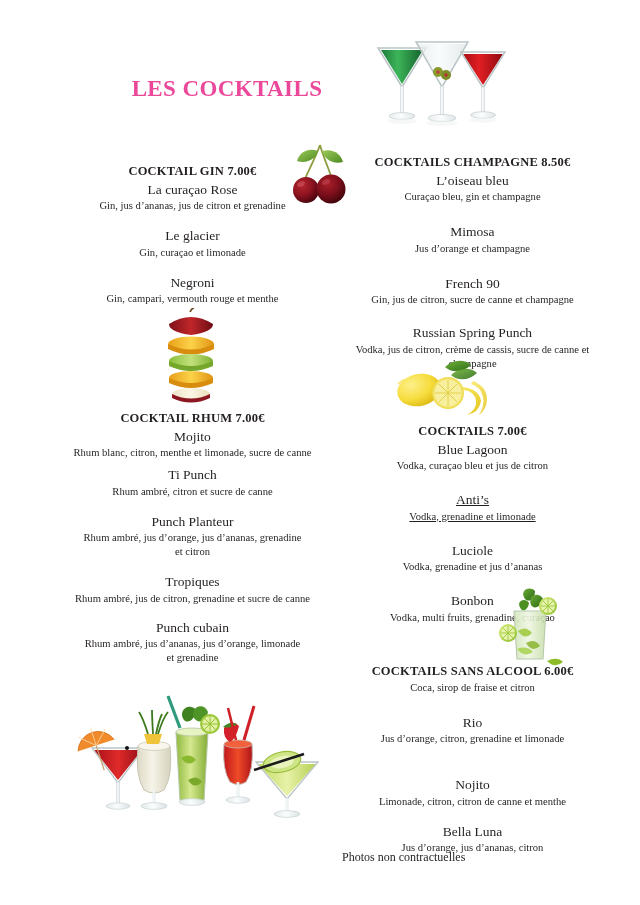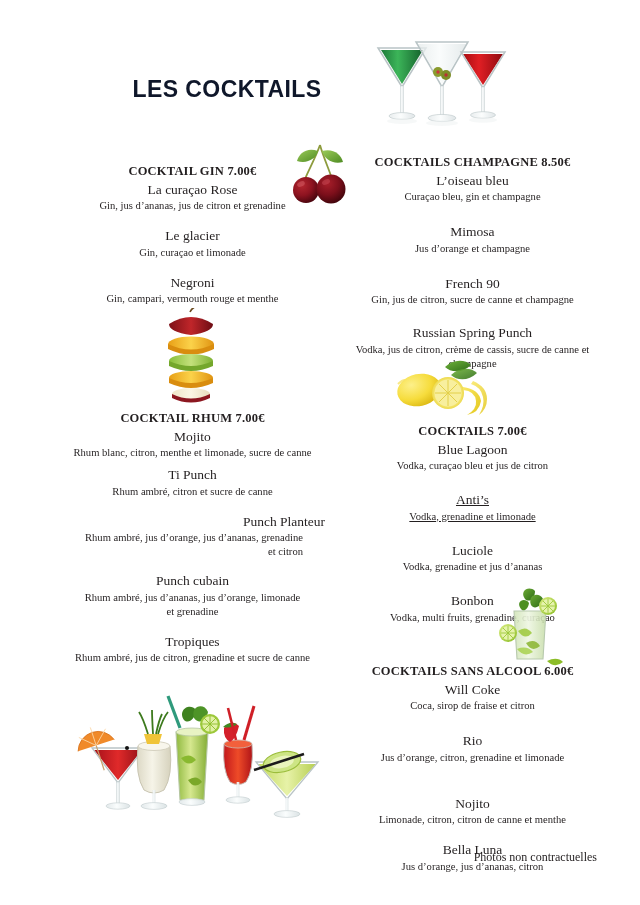--- a/index.html
+++ b/index.html
@@ -25,22 +25,22 @@
   
   .menu-title {
     position: absolute;
     left: 112px;
     top: 76px;
     width: 230px;
     text-align: center;
     font-size: 23px;
     font-weight: bold;
     letter-spacing: 0.4px;
-    color: #0f172a;
-    font-family: Liberation Sans, sans-serif;
+    color: #ec4899;
+    font-family: Liberation Serif, serif;
   }
 
   
   .col {
     position: absolute;
     text-align: center;
   }
   .col-left  { left: 60px;  width: 265px; }
   .col-right { left: 330px; width: 285px; }
 
@@ -65,24 +65,24 @@
     line-height: 1.32;
     margin: 1px 0 0 0;
   }
 
   
   .section-head + .drink { margin-top: 0; }
 
   
   .footer-note {
     position: absolute;
-    left: 312px;
+    left: 342px;
     top: 850px;
     width: 285px;
-    text-align: right;
+    text-align: left;
     font-size: 12px;
   }
 
   
   .art { position: absolute; }
   .art svg { display: block; }
 </style>
 </head>
 <body>
 
@@ -298,31 +298,31 @@
   <div class="col col-left" style="top:411px;">
     <div class="section-head">COCKTAIL RHUM  7.00€</div>
     <div class="drink" style="margin-top:0;">
       <div class="drink-name">Mojito</div>
       <div class="drink-desc">Rhum blanc, citron, menthe et limonade, sucre de canne</div>
     </div>
     <div class="drink" style="margin-top:6px;">
       <div class="drink-name">Ti Punch</div>
       <div class="drink-desc">Rhum ambré, citron et sucre de canne</div>
     </div>
-    <div class="drink" style="margin-top:14px;text-align:right;">
+    <div class="drink" style="margin-top:14px;">
       <div class="drink-name">Punch Planteur</div>
       <div class="drink-desc" style="padding:0 22px;">Rhum ambré, jus d’orange, jus d’ananas, grenadine et citron</div>
+    </div>
+    <div class="drink" style="margin-top:14px;">
+      <div class="drink-name">Tropiques</div>
+      <div class="drink-desc">Rhum ambré, jus de citron, grenadine et sucre de canne</div>
     </div>
     <div class="drink" style="margin-top:13px;">
       <div class="drink-name">Punch cubain</div>
       <div class="drink-desc" style="padding:0 20px;">Rhum ambré, jus d’ananas, jus d’orange, limonade et grenadine</div>
-    </div>
-    <div class="drink" style="margin-top:14px;">
-      <div class="drink-name">Tropiques</div>
-      <div class="drink-desc">Rhum ambré, jus de citron, grenadine et sucre de canne</div>
     </div>
   </div>
 
   <div class="col col-right" style="top:424px;">
     <div class="section-head">COCKTAILS  7.00€</div>
     <div class="drink">
       <div class="drink-name">Blue Lagoon</div>
       <div class="drink-desc">Vodka, curaçao bleu et jus de citron</div>
     </div>
     <div class="drink" style="margin-top:18px;text-decoration:underline;">
@@ -504,21 +504,20 @@
         <ellipse cx="210" cy="74" rx="12" ry="6" fill="#e9f4bc" transform="rotate(-12 210 74)"></ellipse>
 
         <line x1="182" y1="82" x2="232" y2="66" stroke="#1b1b1b" stroke-width="2.6"></line>
       </g>
     </svg>
   </div>
 
   <div class="col col-right" style="top:664px;">
     <div class="section-head">COCKTAILS SANS ALCOOL  6.00€</div>
     <div class="drink">
-      <div class="drink-name">Will Coke</div>
       <div class="drink-desc">Coca, sirop de fraise et citron</div>
     </div>
     <div class="drink" style="margin-top:19px;">
       <div class="drink-name">Rio</div>
       <div class="drink-desc">Jus d’orange, citron, grenadine et limonade</div>
     </div>
     <div class="drink" style="margin-top:30px;">
       <div class="drink-name">Nojito</div>
       <div class="drink-desc">Limonade, citron, citron de canne et menthe</div>
     </div>

